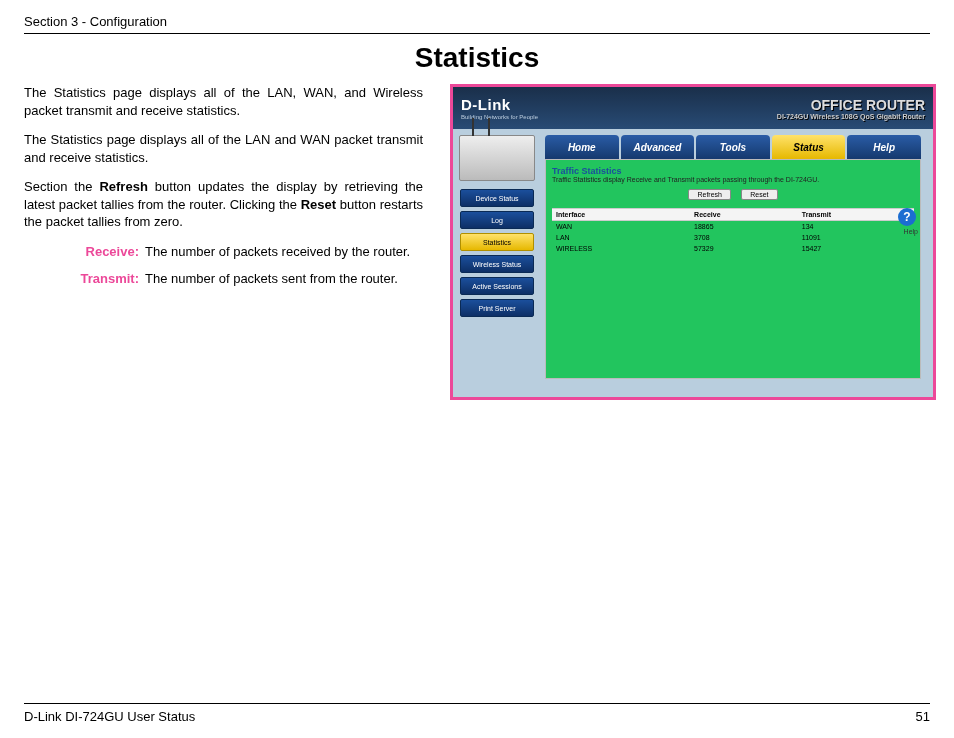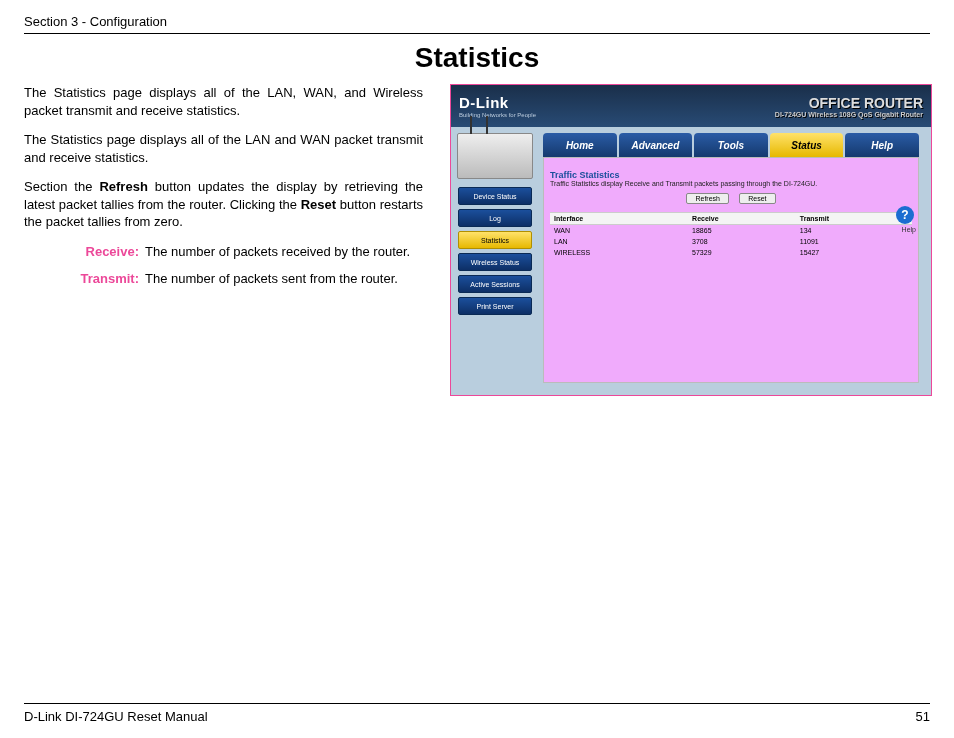--- a/index.html
+++ b/index.html
@@ -46,21 +46,21 @@
   .para { margin-bottom: 12px; text-align: justify; }
   .defs { display: grid; grid-template-columns: 115px auto; column-gap: 6px; row-gap: 10px; }
   .def-label { color: #ec4899; font-weight: bold; text-align: right; }
   .def-val { text-align: justify; }
   .bold { font-weight: bold; }
   
   .shot-col { width: 480px; }
   .shot {
     width: 480px;
     height: 310px;
-    border: 1px solid #ec4899;
+    border: 3px solid #ec4899;
     background: #b9cede;
     position: relative;
     overflow: hidden;
   }
   .shot-banner {
     height: 42px;
     background: linear-gradient(#1a2f4a, #284b75);
     color: #fff;
     display: flex;
     align-items: center;
@@ -106,22 +106,22 @@
     flex:1;
     background: linear-gradient(#2a5ca6,#15396e);
     color: #fff;
     font-size: 10px; font-style: italic; font-weight:bold;
     display:flex; align-items:center; justify-content:center;
     border-radius: 4px 4px 0 0;
     cursor:pointer;
   }
   .tab.active { background: linear-gradient(#ffe26a,#e6b800); color:#000; }
   .panel {
-    background:#f0abfc; border:1px solid #bbb;
-    padding: 12px 6px 12px 6px;
+    background:#22c55e; border:1px solid #bbb;
+    padding: 6px 6px 12px 6px;
     font-size: 8px;
     position:relative;
     min-height: 200px;
   }
   .panel-title { color:#1b4f9c; font-weight:bold; font-size:9px; }
   .panel-desc { font-size:7px; color:#222; margin-bottom:6px; }
   .panel-btns { text-align:center; margin-bottom:8px; }
   .mini-btn {
     display:inline-block;
     font-size:7px; padding: 1px 8px;
@@ -233,16 +233,16 @@
               <div class="help-lbl">Help</div>
             </div>
           </div>
         </div>
       </div>
     </div>
   </div>
 
   <div class="footer-rule"></div>
   <div class="footer">
-    <span>D-Link DI-724GU Reset Manual</span>
+    <span>D-Link DI-724GU User Status</span>
     <span>51</span>
   </div>
 </div>
 
 </body></html>

